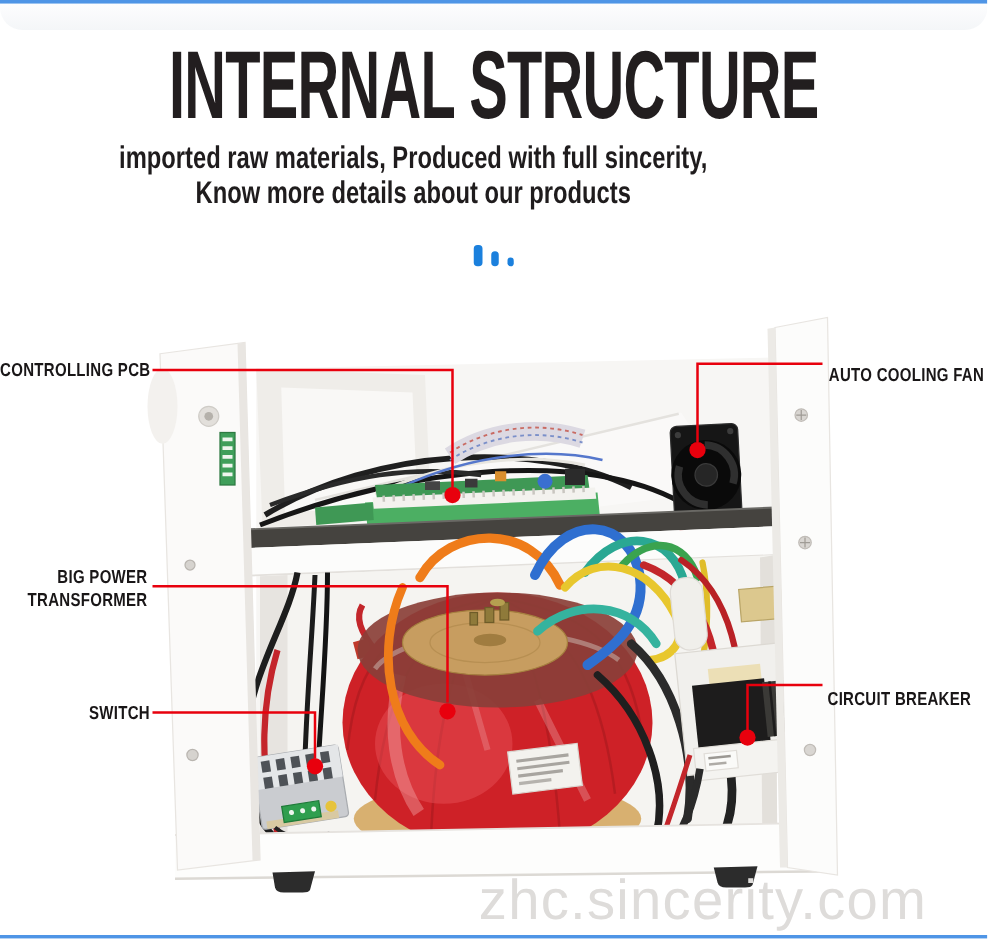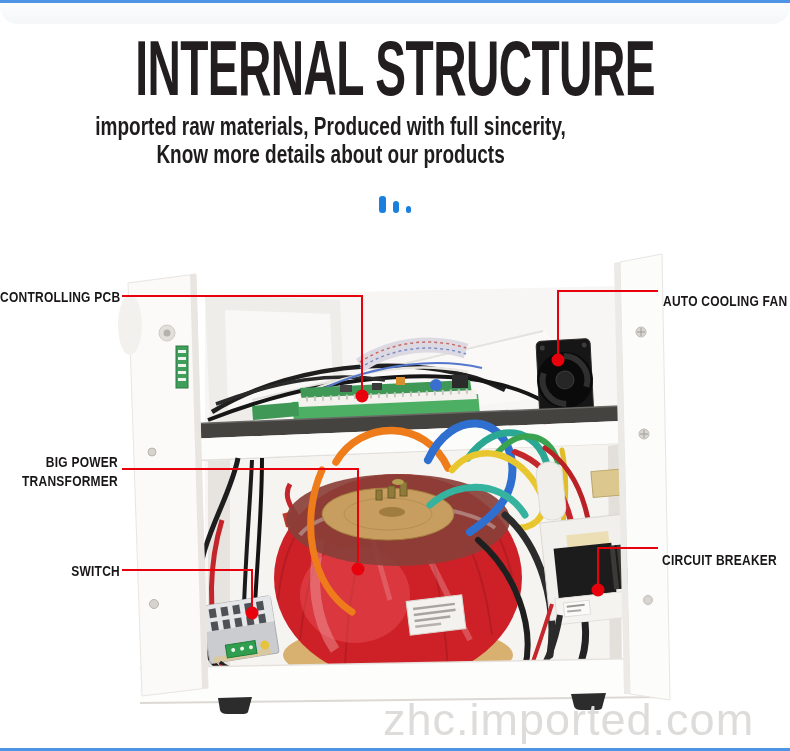--- a/index.html
+++ b/index.html
@@ -292,17 +292,17 @@
           <circle class="red-dot" cx="598" cy="590" r="6.5"></circle>
       </g>
     </svg>
 
     <div class="callout left" style="right:670px;top:288px;">CONTROLLING PCB</div>
     <div class="callout right" style="left:663px;top:292px;">AUTO COOLING FAN</div>
     <div class="callout left two-line" style="right:672px;top:452px;">BIG POWER TRANSFORMER</div>
     <div class="callout left" style="right:670px;top:562px;">SWITCH</div>
     <div class="callout right" style="left:662px;top:551px;">CIRCUIT BREAKER</div>
 
-    <div class="watermark">zhc.imported.com</div>
+    <div class="watermark">zhc.sincerity.com</div>
   </figure>
 
   <div class="bottom-bar"></div>
 </div>
 
 </body></html>

